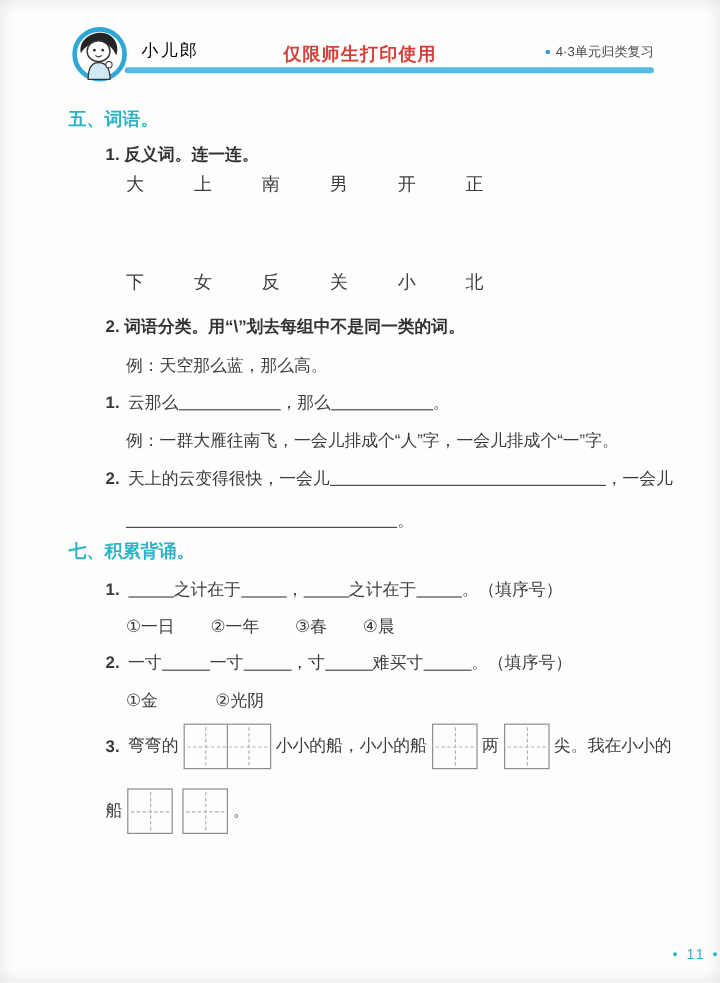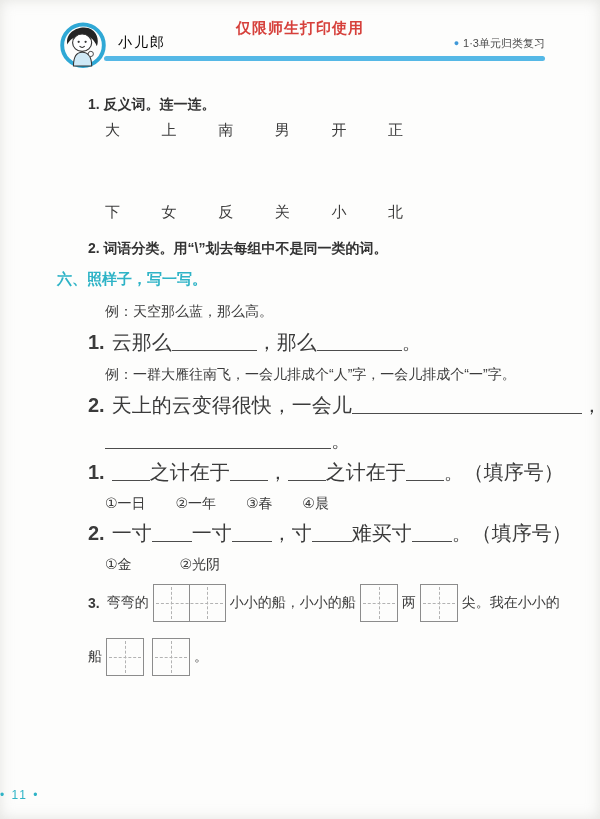--- a/index.html
+++ b/index.html
@@ -7,30 +7,30 @@
     position:relative;width:600px;height:819px;background:#fdfdfc;
     font-family:"Liberation Sans","DejaVu Sans",sans-serif;color:#3b3b3b;
     overflow:hidden;box-shadow:inset 0 0 14px rgba(180,180,175,.35);
   }
   
   .header{position:absolute;top:0;left:0;right:0;height:85px;}
   .rule{position:absolute;top:56px;left:104px;right:55px;height:5px;
         background:#55b8e6;border-radius:3px;}
   .logo{position:absolute;top:20px;left:57px;width:52px;height:54px;}
   .brand{position:absolute;top:34px;left:118px;font-size:14px;color:#000000;letter-spacing:2px;}
-  .notice{position:absolute;top:19px;left:0;right:0;text-align:center;
+  .notice{position:absolute;top:36px;left:0;right:0;text-align:center;
           font-size:15px;font-weight:bold;color:#d6403b;letter-spacing:1px;}
   .unit{position:absolute;top:36px;right:55px;font-size:11px;color:#4a4a4a;}
   .unit .dot{color:#3f98d8;font-size:9px;margin-right:4px;vertical-align:1px;}
   
   .main{position:absolute;top:85px;left:57px;right:50px;}
   .sec{font-size:15px;font-weight:bold;color:#2eb3c6;margin:0;line-height:18px;}
   .sec.m1{margin-top:6px;} .sec.m2{margin-top:13px;} .sec.m3{margin-top:8px;}
   .qtitle{font-size:14px;font-weight:bold;color:#333;margin:0 0 0 31px;line-height:18px;}
-  .line{font-size:20px;margin:0 0 0 31px;line-height:20px;white-space:nowrap;}
+  .line{font-size:14px;margin:0 0 0 31px;line-height:20px;white-space:nowrap;}
   .line .num{font-weight:bold;margin-right:7px;}
   .ex{font-size:14px;margin:0 0 0 48px;line-height:20px;white-space:nowrap;}
   .indent2{margin-left:48px;}
   .match-row{display:flex;justify-content:space-between;width:298px;
              margin-left:48px;font-size:15px;line-height:19px;}
   .word-group{margin-left:48px;font-size:14px;line-height:19px;}
   .word-group .w{display:inline-block;margin-right:36px;}
   .opts{margin-left:48px;font-size:14px;line-height:20px;}
   .opts .o{display:inline-block;margin-right:26px;}
   .opts.wide .o{margin-right:44px;text-align:center;}
@@ -48,21 +48,21 @@
   .tzg-double{position:relative;width:71px;height:36px;border:1px solid #8c8c8c;
        background:#fdfdfc;margin:0 4px;flex:0 0 auto;}
   .tzg-double .mid{position:absolute;left:50%;top:0;bottom:0;border-left:1px solid #8c8c8c;}
   .tzg-double .h{position:absolute;top:50%;left:2px;right:2px;border-top:1px dashed #b3b3b3;}
   .tzg-double .v1{position:absolute;left:25%;top:2px;bottom:2px;border-left:1px dashed #b3b3b3;}
   .tzg-double .v2{position:absolute;left:75%;top:2px;bottom:2px;border-left:1px dashed #b3b3b3;}
   
   .mt7{margin-top:7px;} .mt10{margin-top:10px;} .mt11{margin-top:11px;}
   .mt12{margin-top:12px;} .mt13{margin-top:13px;} .mt15{margin-top:15px;}
   .mt16{margin-top:16px;} .mt18{margin-top:18px;} .mt63{margin-top:63px;}
-  .pagenum{position:absolute;bottom:17px;left:0;right:0;text-align:left;
+  .pagenum{position:absolute;bottom:17px;left:0;right:0;text-align:right;
            font-size:12px;color:#2eb3c6;letter-spacing:2px;}
 </style>
 </head>
 <body>
 
 <div class="page">
 
   <div class="header">
     <div class="rule"></div>
     <div class="logo">
@@ -72,51 +72,52 @@
         <ellipse cx="29" cy="25" rx="11" ry="10" fill="#ffffff" stroke="#333333" stroke-width="1.3"></ellipse>
         <circle cx="25" cy="24" r="1.3" fill="#333"></circle>
         <circle cx="33" cy="24" r="1.3" fill="#333"></circle>
         <path d="M26 29 Q29 32 32 29" stroke="#333" stroke-width="1.2" fill="none"></path>
         <path d="M19 52 C19 41 23 36 29 36 C36 36 40 41 40 52 Z" fill="#cfe9f6" stroke="#333" stroke-width="1.2"></path>
         <circle cx="39" cy="38" r="3" fill="#fff" stroke="#333" stroke-width="1"></circle>
       </svg>
     </div>
     <div class="brand">小儿郎</div>
     <div class="notice">仅限师生打印使用</div>
-    <div class="unit"><span class="dot">●</span><span>1·3单元归类复习</span></div>
+    <div class="unit"><span class="dot">●</span><span>4·3单元归类复习</span></div>
   </div>
 
   <div class="main">
 
+    <h2 class="sec m1">五、词语。</h2>
     <p class="qtitle mt10">1. 反义词。连一连。</p>
     <div class="match-row mt7">
       <span>大</span>
       <span>上</span>
       <span>南</span>
       <span>男</span>
       <span>开</span>
       <span>正</span>
     </div>
     <div class="match-row mt63">
       <span>下</span>
       <span>女</span>
       <span>反</span>
       <span>关</span>
       <span>小</span>
       <span>北</span>
     </div>
     <p class="qtitle mt18">2. 词语分类。用“\”划去每组中不是同一类的词。</p>
 
-    <h2 class="sec m2">六、照样子，写一写。</h2>
     <p class="ex mt13">例：天空那么蓝，那么高。</p>
     <p class="line mt11"><span class="num">1.</span><span>云那么</span><span class="blank w85"></span><span>，那么</span><span class="blank w85"></span><span>。</span></p>
     <p class="ex mt12">例：一群大雁往南飞，一会儿排成个“人”字，一会儿排成个“一”字。</p>
     <p class="line mt11"><span class="num">2.</span><span>天上的云变得很快，一会儿</span><span class="blank w230"></span><span>，一会儿</span></p>
     <p class="line indent2 mt15"><span class="blank w226"></span><span>。</span></p>
 
+    <h2 class="sec m3">七、积累背诵。</h2>
     <p class="line mt12"><span class="num">1.</span><span class="blank w38"></span><span>之计在于</span><span class="blank w38"></span><span>，</span><span class="blank w38"></span><span>之计在于</span><span class="blank w38"></span><span>。（填序号）</span></p>
     <div class="opts mt11">
       <span class="o">①一日</span>
       <span class="o">②一年</span>
       <span class="o">③春</span>
       <span class="o">④晨</span>
     </div>
     <p class="line mt10"><span class="num">2.</span><span>一寸</span><span class="blank w40"></span><span>一寸</span><span class="blank w40"></span><span>，寸</span><span class="blank w40"></span><span>难买寸</span><span class="blank w40"></span><span>。（填序号）</span></p>
     <div class="opts wide mt11">
       <span class="o">①金</span>

